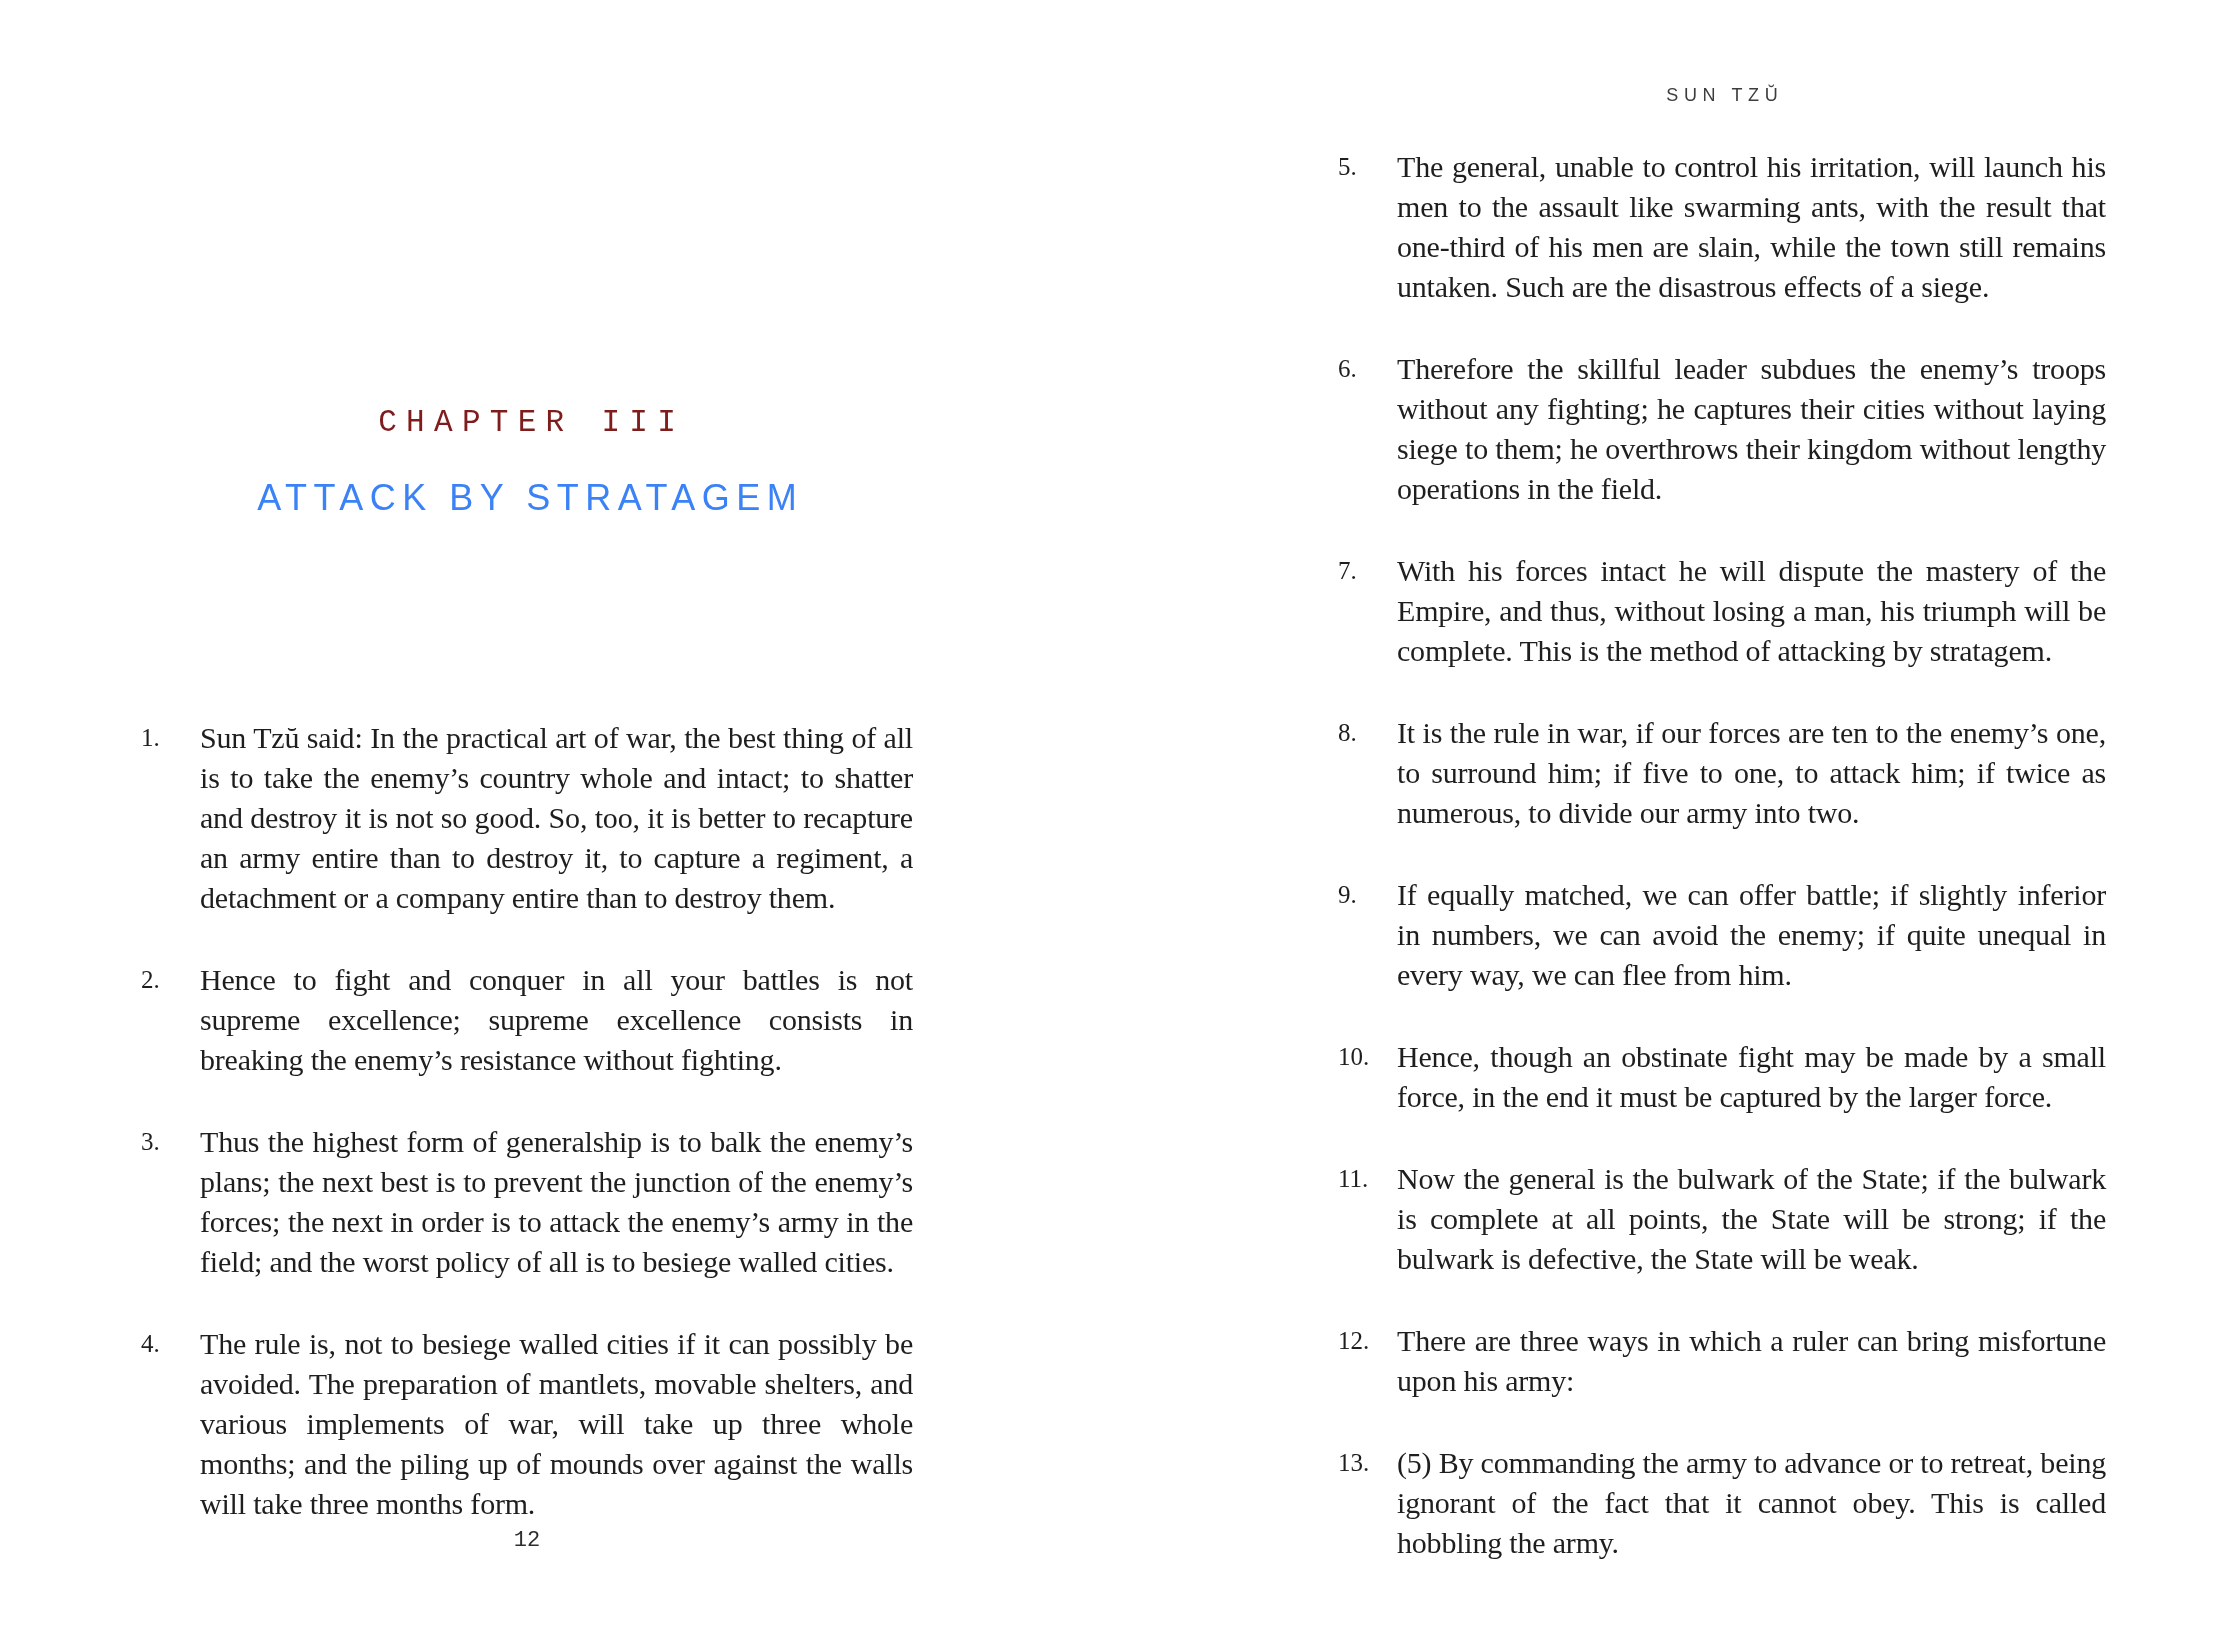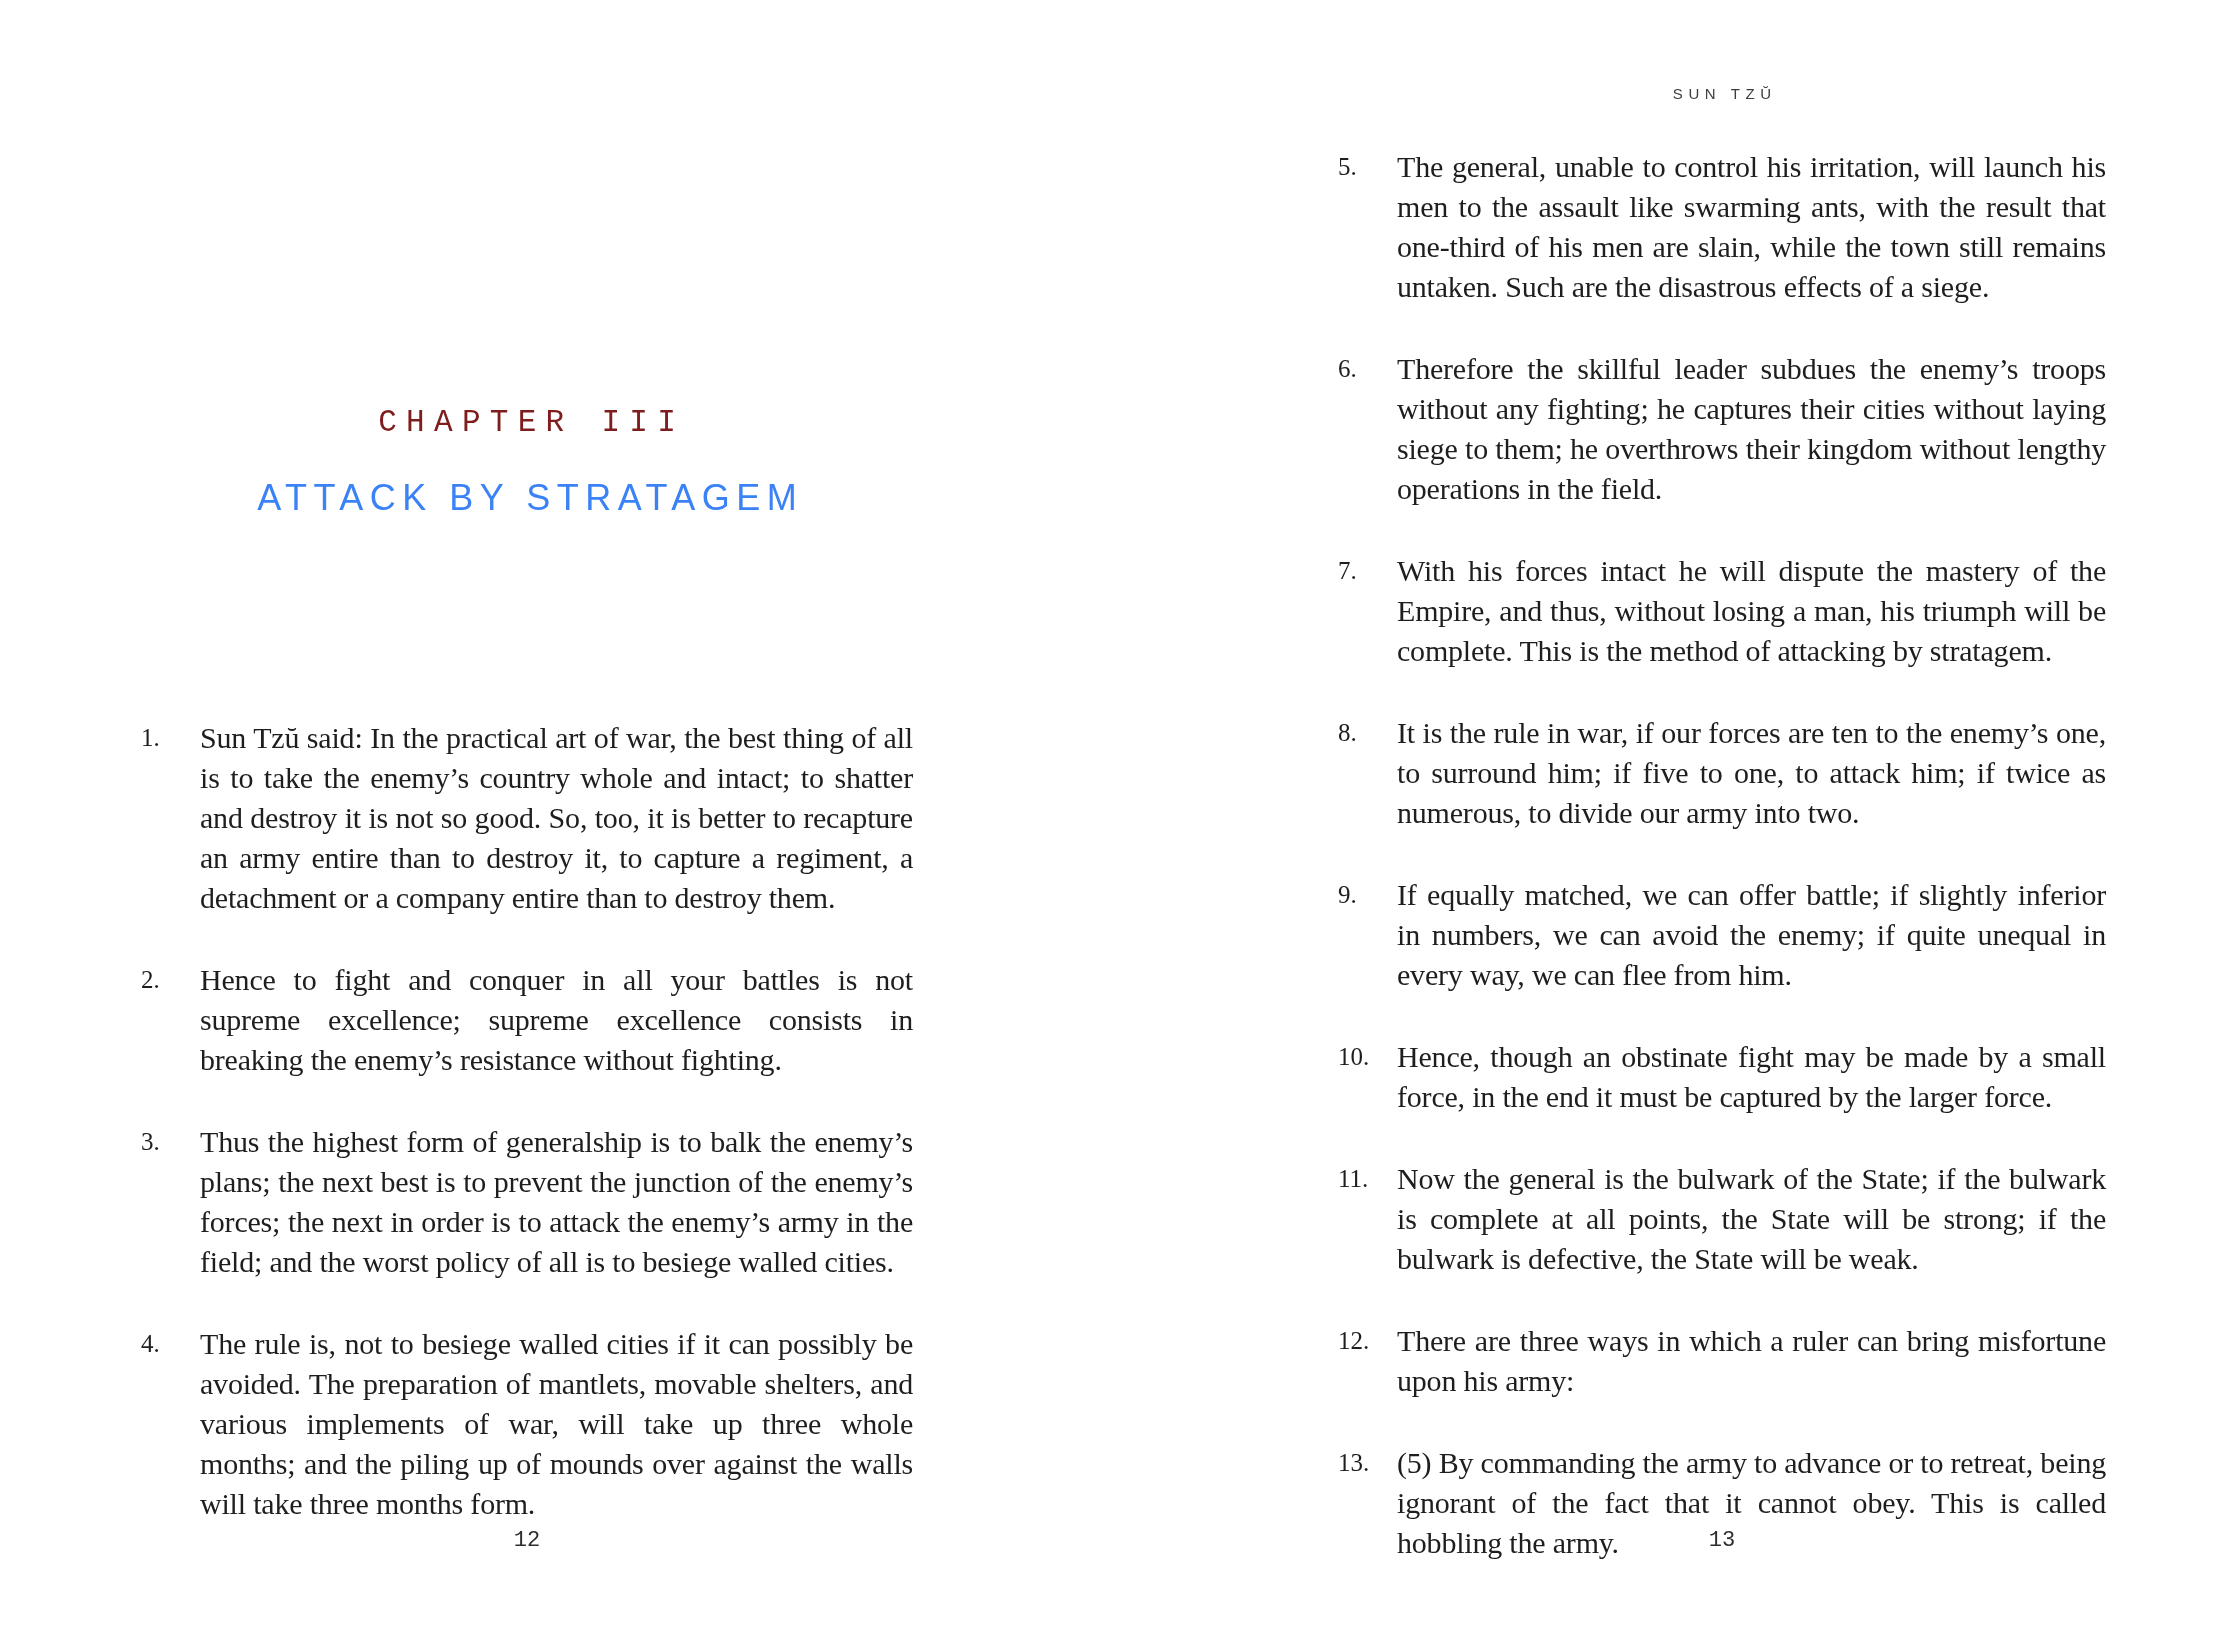--- a/index.html
+++ b/index.html
@@ -39,21 +39,21 @@
     text-indent: 6.5px;
     color: #3b82f6;
   }
 
   
   .running-header {
     position: absolute;
     top: 86px; left: 220px; width: 768px;
     text-align: center;
     font-family: "Liberation Sans", sans-serif;
-    font-size: 15px; line-height: 1;
+    font-size: 18px; line-height: 1;
     letter-spacing: 5.6px;
     text-indent: 5.6px;
     color: #3d3d3d;
   }
 
   
   .body-block { position: absolute; }
   .page-left  .body-block { top: 718px; left: 141px; width: 772px; }
   .page-right .body-block { top: 147px; left: 220px; width: 768px; }
 
@@ -153,15 +153,14 @@
     <div class="para">
       <span class="para-num">12.</span>
       <p class="para-text">There are three ways in which a ruler can bring misfortune upon his army:</p>
     </div>
     <div class="para">
       <span class="para-num">13.</span>
       <p class="para-text">(5) By commanding the army to advance or to retreat, being ignorant of the fact that it cannot obey. This is called hobbling the army.</p>
     </div>
   </div>
 
-  <div class="folio">13</div>
 </section>
 
 
 </body></html>

